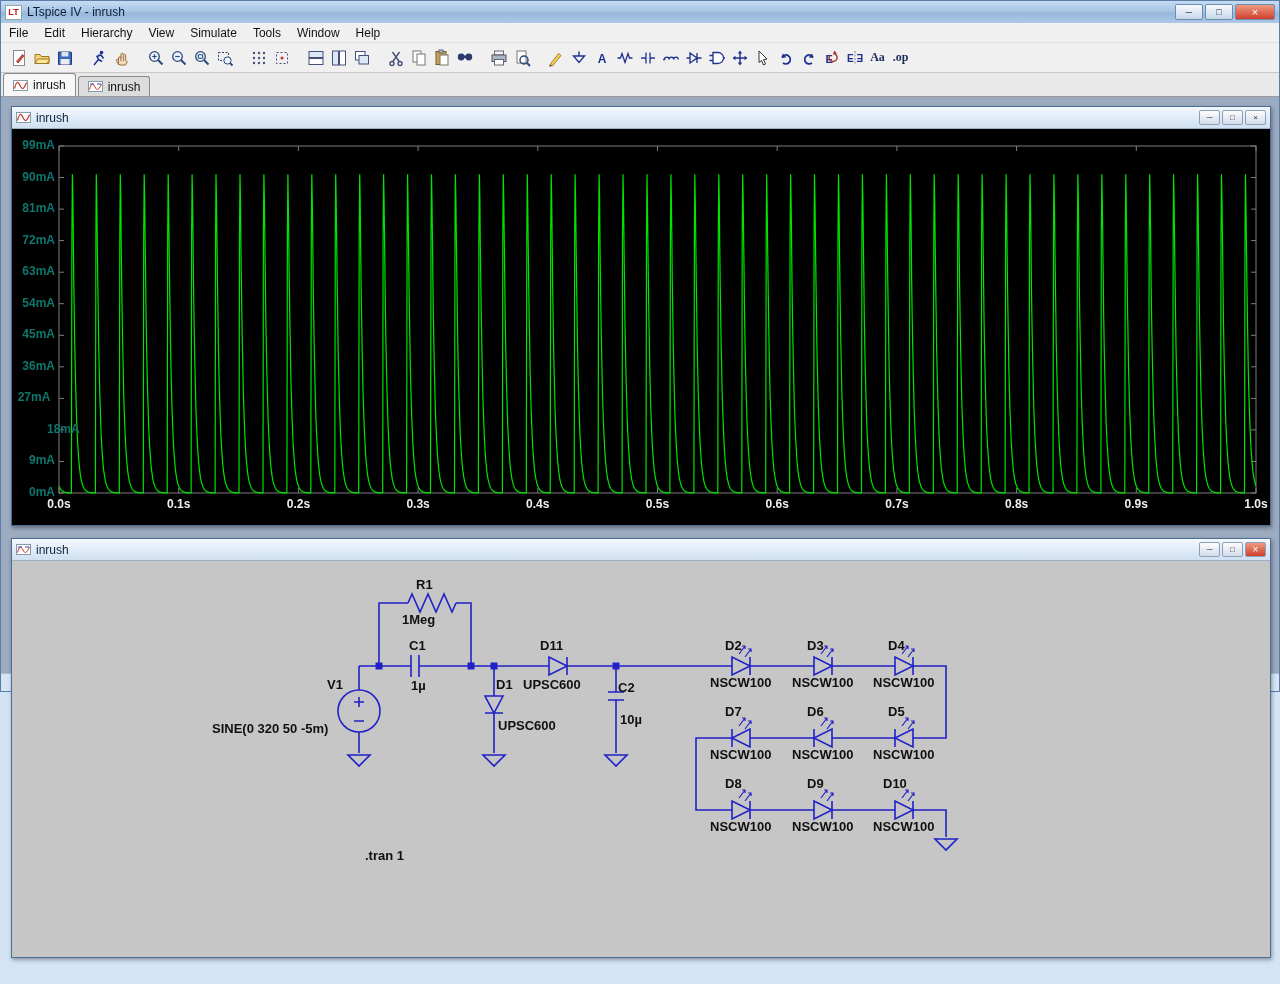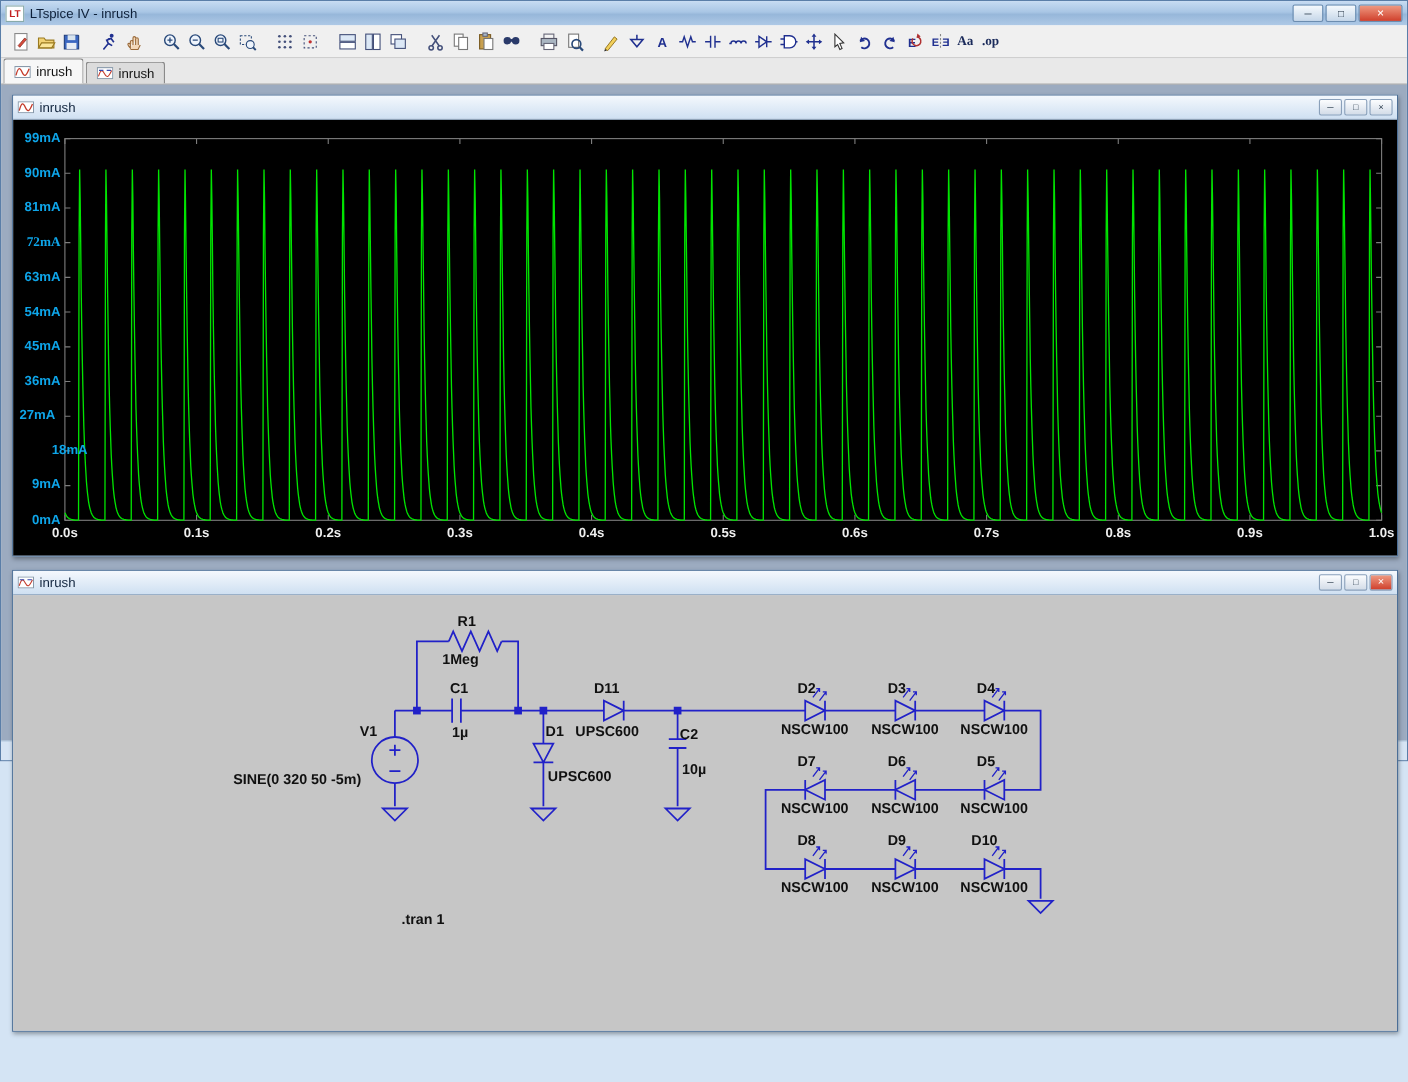--- a/index.html
+++ b/index.html
@@ -40,21 +40,21 @@
     background:linear-gradient(180deg,#f4f8fd,#cfe0f2);border-bottom:1px solid #9ab0c8}
   .cbtns{margin-left:auto;display:flex;gap:2px}
   .cbtn{width:21px;height:15px;display:flex;align-items:center;justify-content:center;font-size:8px;color:#234;
     background:linear-gradient(#fcfdfe,#d3dce8);border:1px solid #8aa0ba;border-radius:2px}
   .cbtn.close-red{background:linear-gradient(#ef9a82,#cf3f2b);color:#fff;font-size:10px}
 
   
   .wavecontent{position:relative;width:1258px;height:396px;background:#000}
   #wave-svg{position:absolute;left:0;top:0}
   .tracetitle{position:absolute;top:1px;left:0;width:100%;text-align:center;color:#00d800;font-size:13px;font-weight:bold;z-index:2}
-  .ylab{position:absolute;width:42px;text-align:right;font-size:12px;font-weight:bold;color:#0ea5e9;z-index:2}
+  .ylab{position:absolute;width:42px;text-align:right;font-size:12px;font-weight:bold;color:#0f766e;z-index:2}
   .xlab{position:absolute;width:48px;text-align:center;font-size:12px;font-weight:bold;color:#efefef;z-index:2}
 
   
   .schcontent{position:relative;width:1258px;height:396px;background:#c6c6c6}
   #sch-svg{position:absolute;left:0;top:0}
   .slabel{position:absolute;font-size:13px;font-weight:bold;color:#101010;white-space:nowrap;z-index:2}
 
   .statusbar{height:18px;background:#d6e4f4;border-top:1px solid #a8bed6}
 </style>
 </head>
@@ -65,20 +65,30 @@
   <div class="titlebar">
     <span class="lt-logo">LT</span>
     <span class="title-text">LTspice IV - inrush</span>
     <span class="win-buttons">
       <span class="wbtn">─</span>
       <span class="wbtn">□</span>
       <span class="wbtn close">×</span>
     </span>
   </div>
 
+  <div class="menubar" id="menubar">
+      <span class="menu-item">File</span>
+      <span class="menu-item">Edit</span>
+      <span class="menu-item">Hierarchy</span>
+      <span class="menu-item">View</span>
+      <span class="menu-item">Simulate</span>
+      <span class="menu-item">Tools</span>
+      <span class="menu-item">Window</span>
+      <span class="menu-item">Help</span>
+    </div>
 
   <div class="toolbar" id="toolbar">
       <div class="tgroup">
         <button class="tbtn">
           <svg viewBox="0 0 18 18" width="18" height="18">
             <rect x="3.5" y="1.5" width="11" height="15" fill="#fff" stroke="#8a8a8a"></rect>
             <path d="M6.5 12.5 L12.5 5.5 L14 7 L8 14 Z" fill="#d84a3a" stroke="#8a2a20" stroke-width="0.7"></path>
           </svg>
         </button>
         <button class="tbtn">
@@ -391,21 +401,21 @@
           <div class="xlab" style="left: 501.8px; top: 368px;">0.4s</div>
           <div class="xlab" style="left: 621.5px; top: 368px;">0.5s</div>
           <div class="xlab" style="left: 741.2px; top: 368px;">0.6s</div>
           <div class="xlab" style="left: 860.9px; top: 368px;">0.7s</div>
           <div class="xlab" style="left: 980.6px; top: 368px; text-align: center;">0.8s</div>
           <div class="xlab" style="left: 1100.3px; top: 368px;">0.9s</div>
           <div class="xlab" style="left: 1220px; top: 368px;">1.0s</div>
           <div class="ylab" style="left: 1px; top: 9px;">99mA</div>
           <div class="ylab" style="left: 1px; top: 40.5455px;">90mA</div>
           <div class="ylab" style="left: 1px; top: 72.0909px;">81mA</div>
-          <div class="ylab" style="left: 1px; top: 103.636px; font-family: Liberation Serif, serif;">72mA</div>
+          <div class="ylab" style="left: 1px; top: 103.636px;">72mA</div>
           <div class="ylab" style="left: 1px; top: 135.182px;">63mA</div>
           <div class="ylab" style="left: 1px; top: 166.727px;">54mA</div>
           <div class="ylab" style="left: 1px; top: 198.273px;">45mA</div>
           <div class="ylab" style="left: 1px; top: 229.818px;">36mA</div>
           <div class="ylab" style="left: 1px; top: 261.364px; text-align: center;">27mA</div>
           <div class="ylab" style="left: 1px; top: 292.909px; padding-left: 34px;">18mA</div>
           <div class="ylab" style="left: 1px; top: 324.455px;">9mA</div>
           <div class="ylab" style="left: 1px; top: 356px;">0mA</div>
         </div>
     </div>

